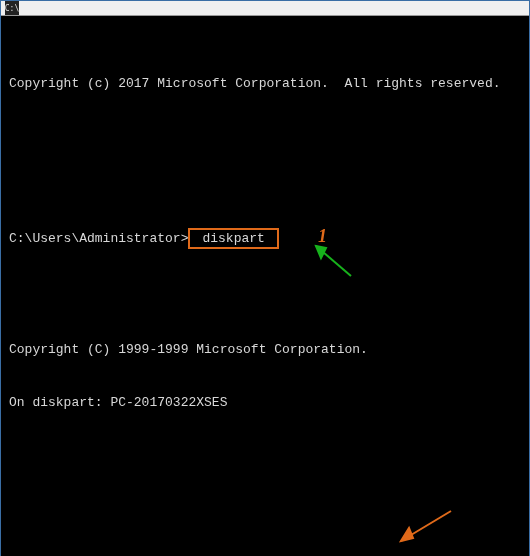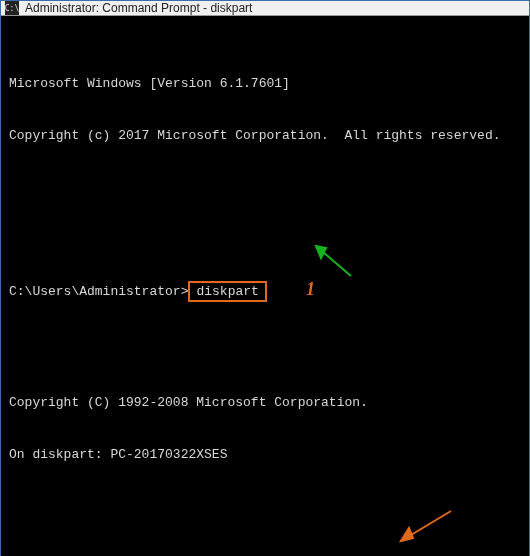--- a/index.html
+++ b/index.html
@@ -49,21 +49,21 @@
     flex: 1;
     background: #000;
     padding: 6px 8px;
     line-height: 1.35;
     white-space: pre;
     position: relative;
   }
   .line { white-space: pre; }
   .highlight-box {
     border: 2px solid #e06a1a;
-    padding: 0 6px;
+    padding: 0 12px;
     display: inline-block;
     margin-top: 44px;
   }
   .step-num {
     color: #e06a1a;
     font-style: italic;
     font-weight: bold;
     font-family: "Georgia", serif;
     font-size: 18px;
   }
@@ -83,33 +83,31 @@
   }
   .br { height: 4px; }
 </style>
 </head>
 <body>
 
 <div class="window">
 
   <div class="titlebar">
     <span class="icon">C:\</span>
-    <span>Administrator: Command Prompt - diskpart</span>
   </div>
 
   <div class="terminal">
 
-    <div class="line">Microsoft Windows [Version 6.1.7601]</div>
     <div class="line">Copyright (c) 2017 Microsoft Corporation.  All rights reserved.</div>
     <div class="br"></div>
 
     <div class="line"><span>C:\Users\Administrator&gt;</span><span class="highlight-box">diskpart</span>     <span class="step-num">1</span></div>
     <div class="br"></div>
 
-    <div class="line">Copyright (C) 1992-2008 Microsoft Corporation.</div>
+    <div class="line">Copyright (C) 1999-1999 Microsoft Corporation.</div>
     <div class="line">On diskpart: PC-20170322XSES</div>
     <div class="br"></div>
     <div class="br"></div>
 
     
     
 
     
     
     

